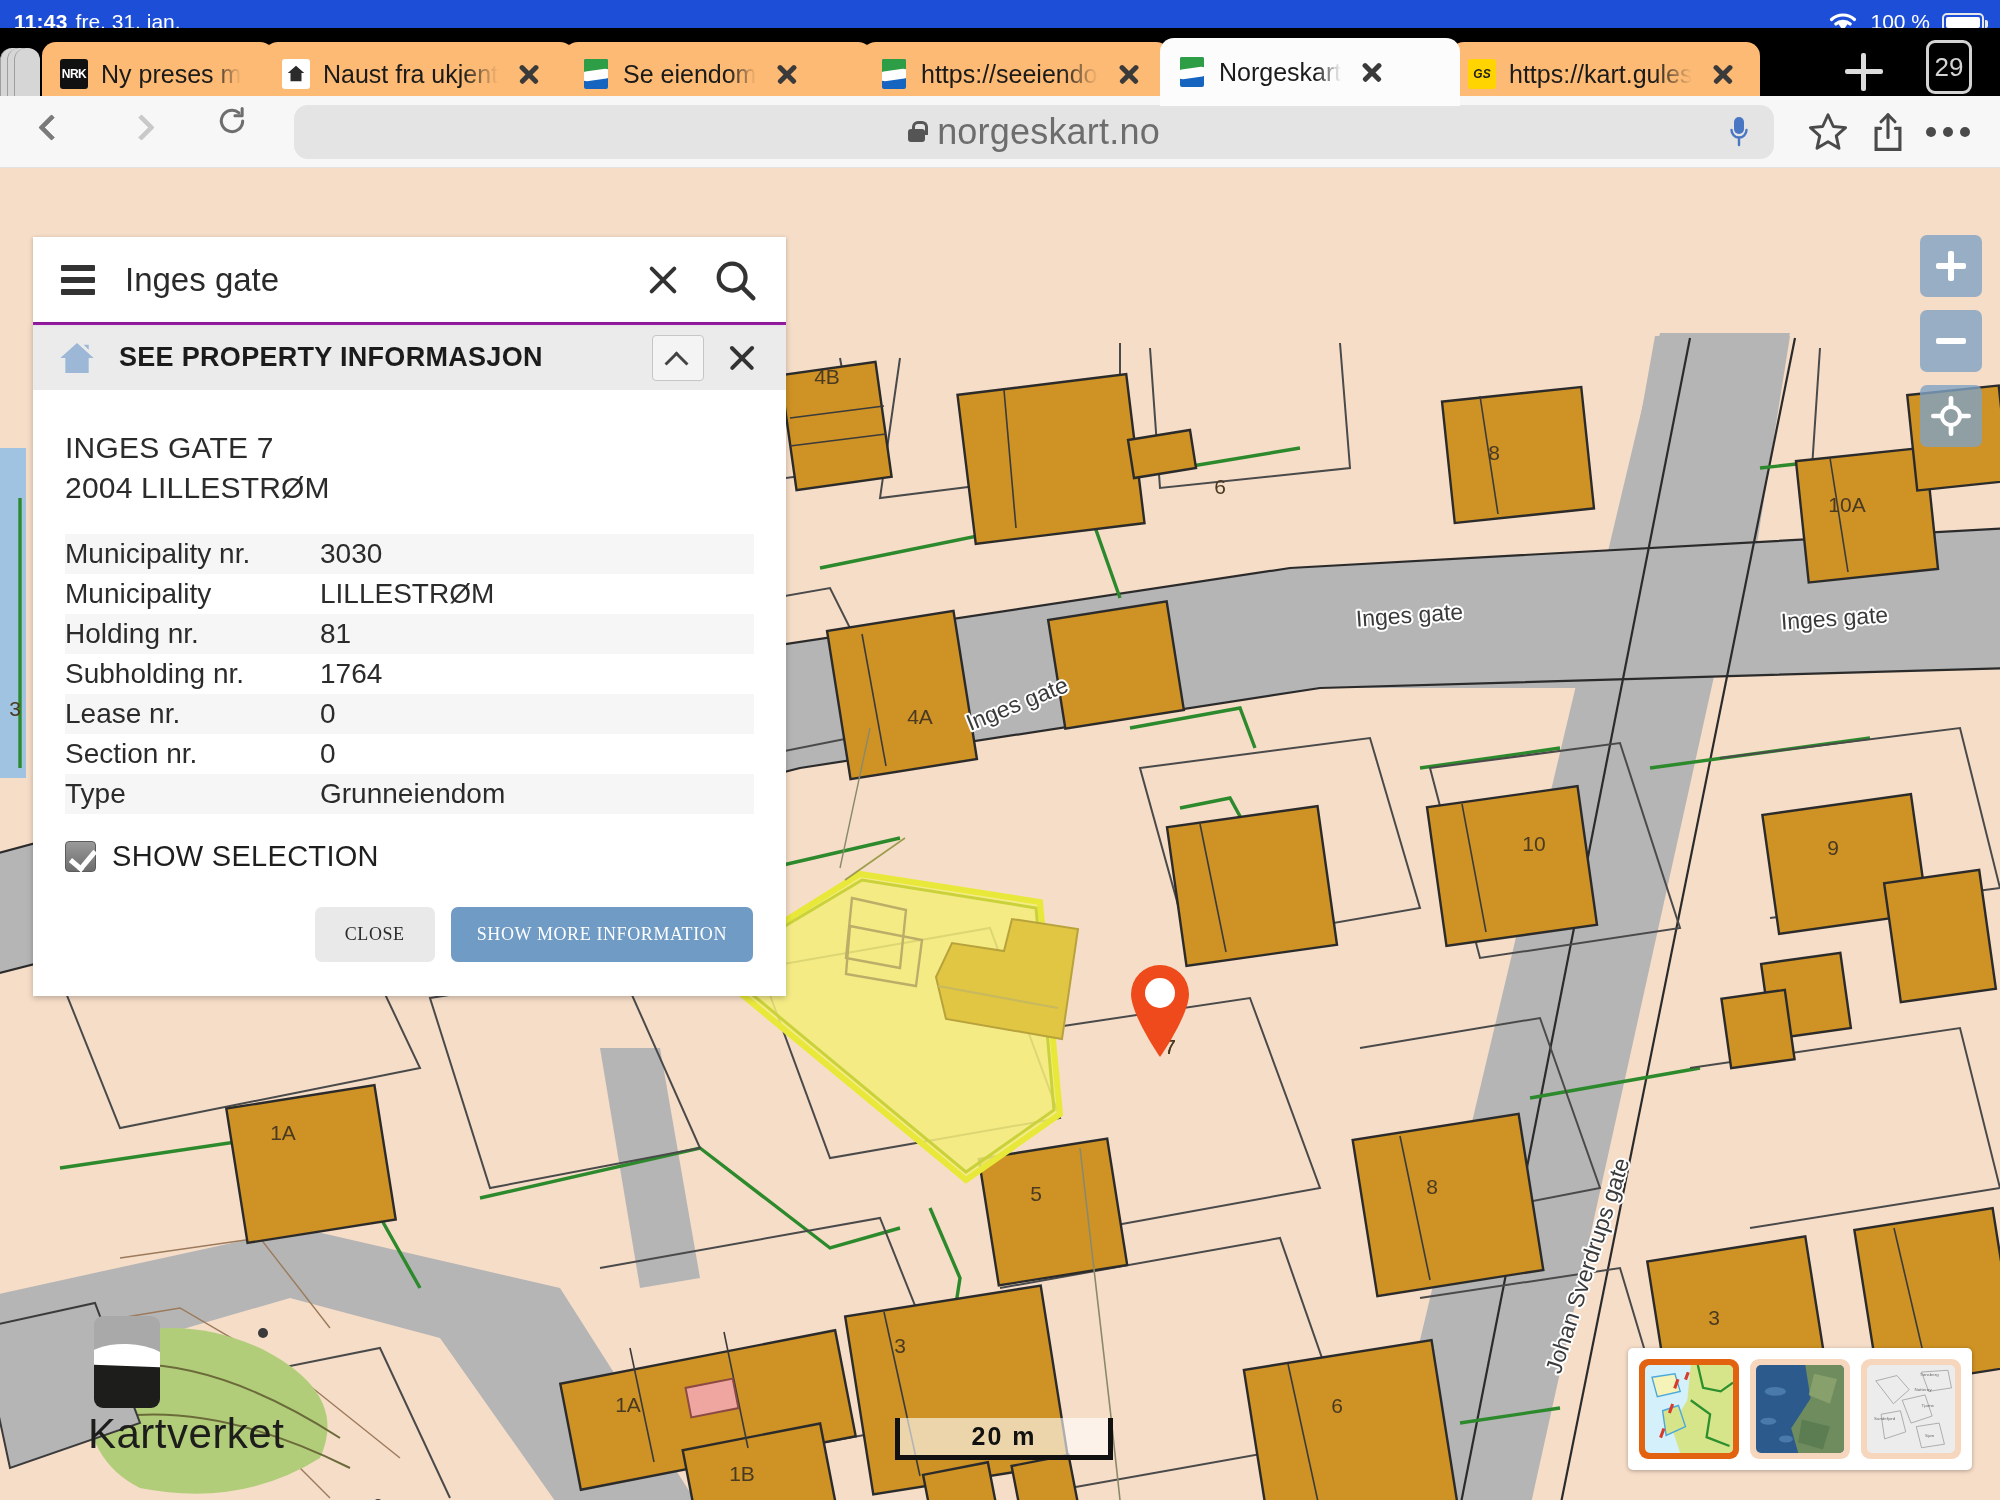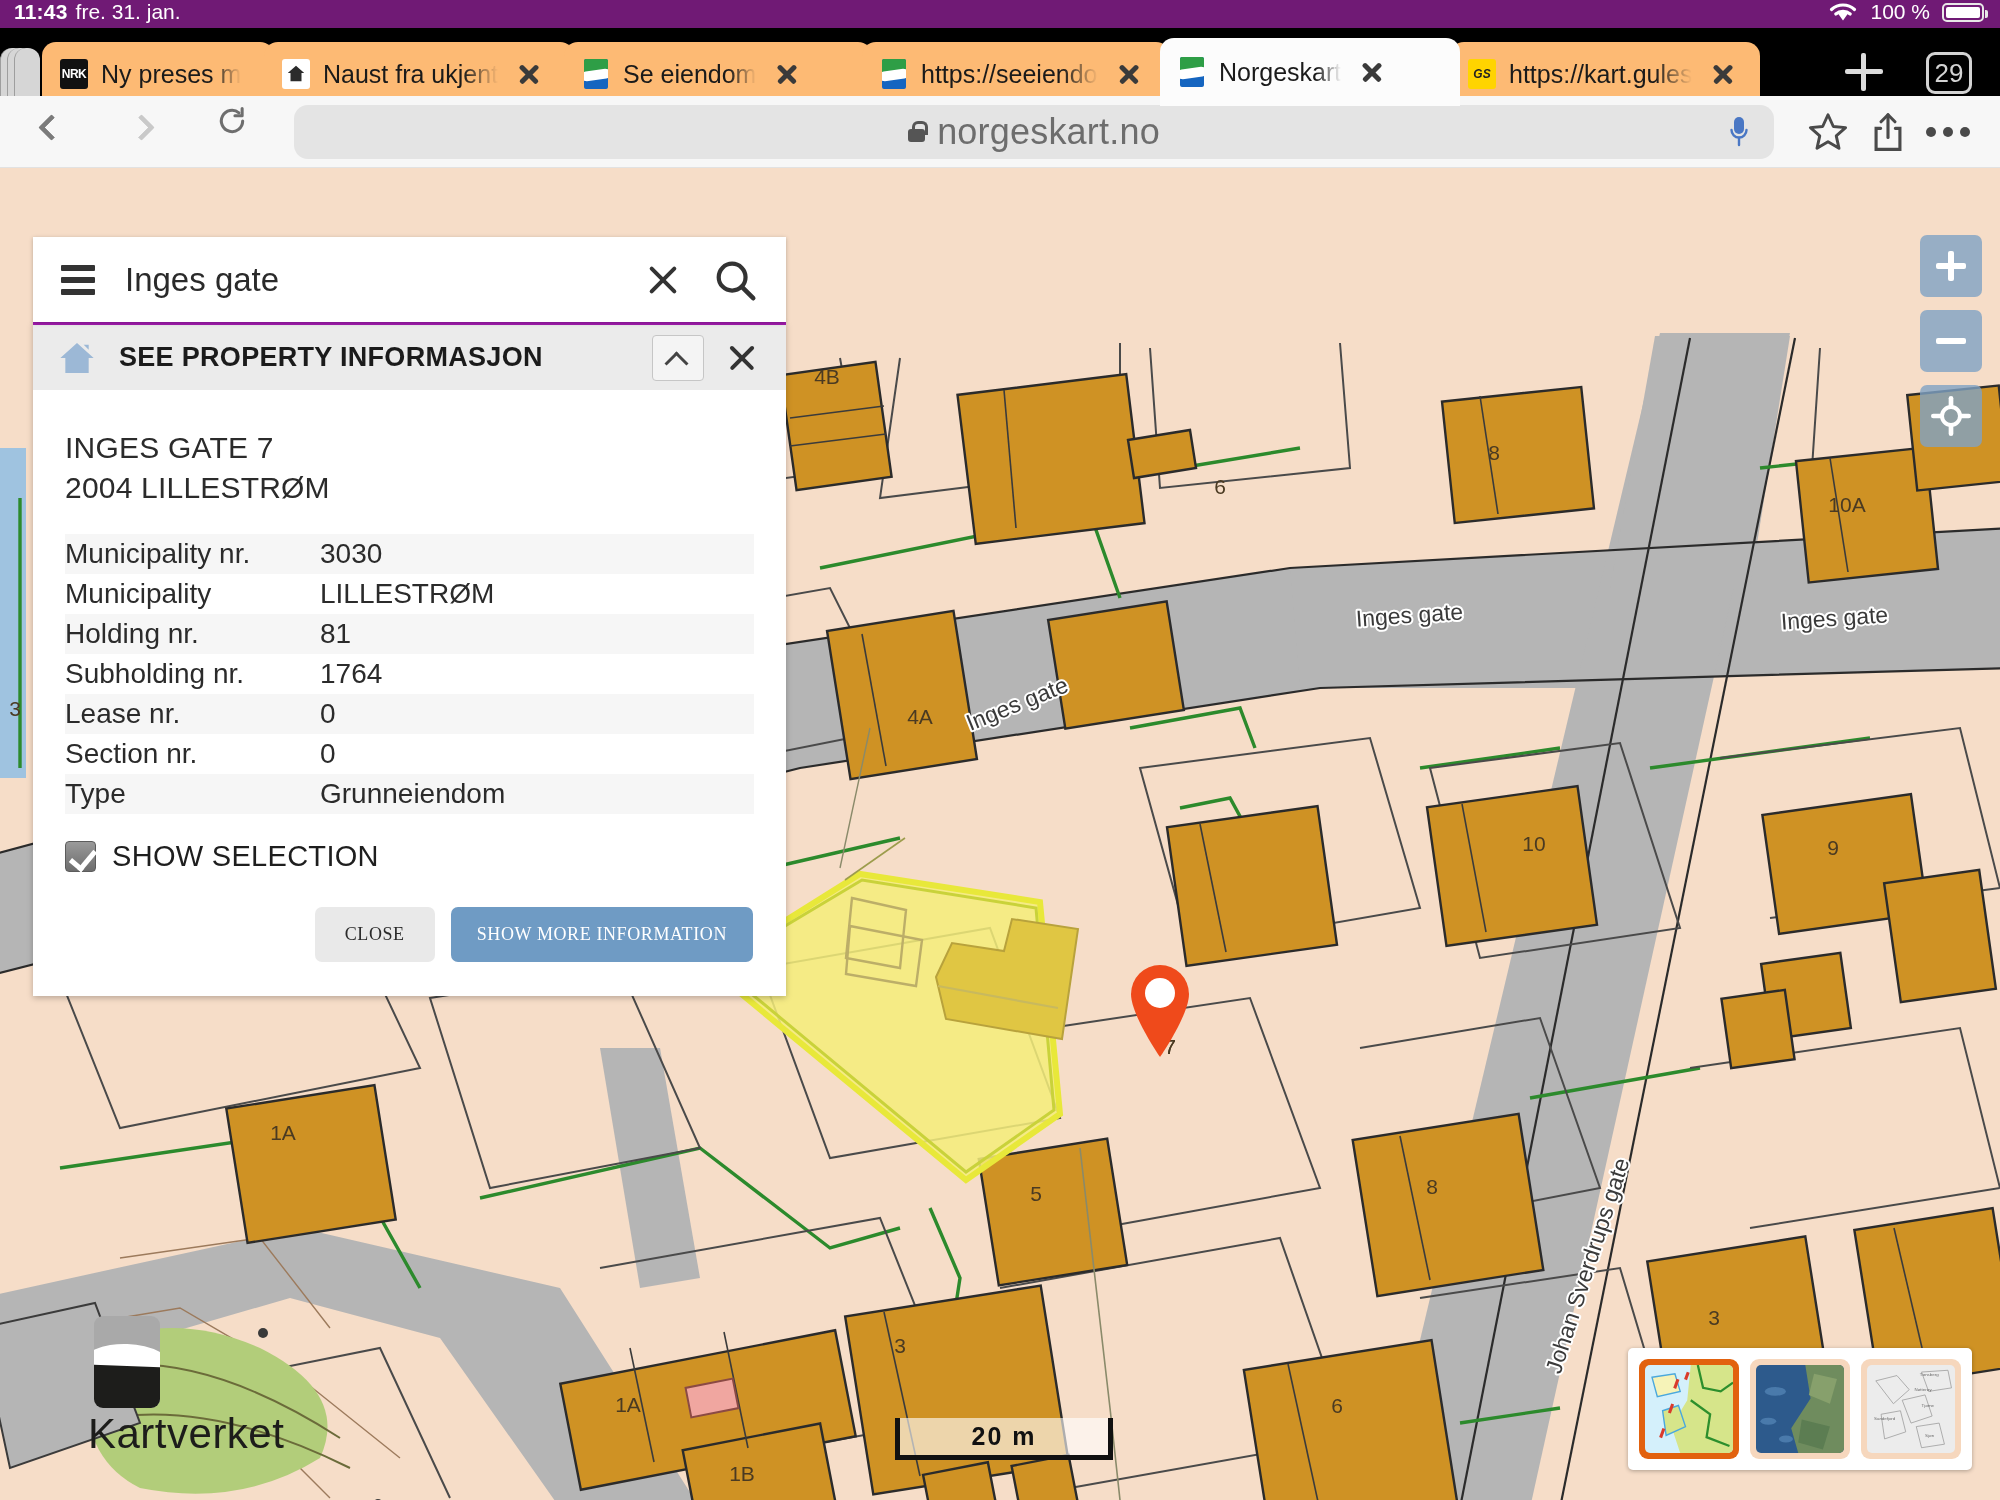--- a/index.html
+++ b/index.html
@@ -7,22 +7,22 @@
     width: 2000px; height: 1500px;
     overflow: hidden;
     font-family: "Liberation Sans", sans-serif;
     background: #000;
   }
   #root { position: relative; width: 2000px; height: 1500px; }
 
   
   .statusbar {
     position: absolute; top: 0; left: 0; width: 2000px; height: 34px;
-    background: #701a75; color: #fff;
-    display: flex; align-items: flex-start;
+    background: #1d4ed8; color: #fff;
+    display: flex; align-items: flex-end;
   }
   .sb-time { font-size: 21px; font-weight: 600; margin-left: 14px; letter-spacing: .2px; }
   .sb-date { font-size: 21px; font-weight: 400; margin-left: 8px; }
   .sb-right { margin-left: auto; display: flex; align-items: center; gap: 12px; margin-right: 16px; }
   .sb-pct { font-size: 21px; }
   .batt {
     width: 42px; height: 19px; border: 2px solid #e8e8e8; border-radius: 5px;
     position: relative;
   }
   .batt::after {
@@ -90,21 +90,21 @@
   .tabplus {
     position: absolute; bottom: 10px; width: 48px; height: 48px;
   }
   .tabplus::before, .tabplus::after {
     content:""; position:absolute; background:#dcdcdc; border-radius:2px;
   }
   .tabplus::before { left: 5px; top: 21px; width: 38px; height: 5px; }
   .tabplus::after  { top: 5px; left: 21px; height: 38px; width: 5px; }
 
   .tabcount {
-    position: absolute; bottom: 12px; width: 46px; height: 42px;
+    position: absolute; bottom: 12px; width: 46px; height: 54px;
     border: 3px solid #d3d3d3; border-radius: 9px;
     color: #d3d3d3; font-size: 26px; font-weight: 500;
     display: flex; align-items: center; justify-content: center;
   }
 
   
   .toolbar {
     position: absolute; top: 96px; left: 0; width: 2000px; height: 72px;
     background: #f7f7f7; display: flex; align-items: center;
     border-bottom: 1px solid #e2e2e2;

